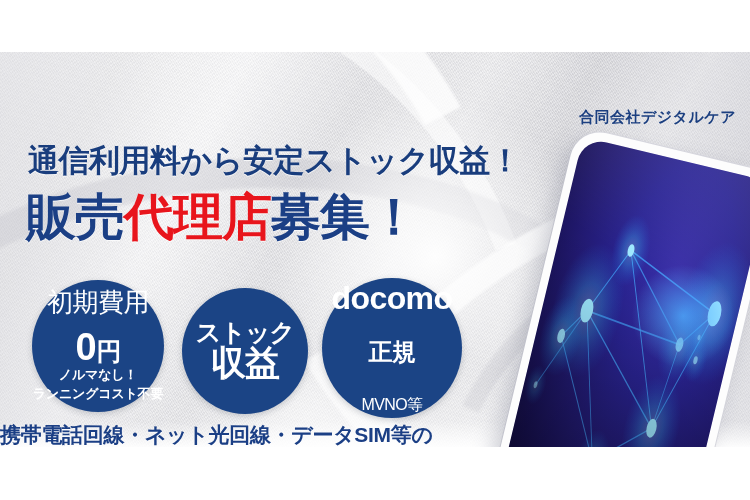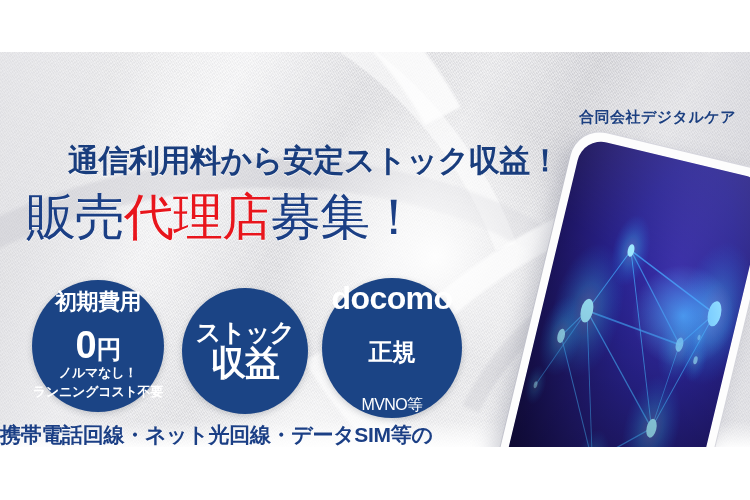--- a/index.html
+++ b/index.html
@@ -77,43 +77,42 @@
     font-size:15px;font-weight:bold;color:#1b3f80;letter-spacing:.5px;
     white-space:nowrap;z-index:9;
   }
 
   
   .head1{
     position:absolute;left:28px;top:88px;z-index:8;
     font-size:31px;font-weight:bold;color:#193d7d;
     letter-spacing:-.5px;white-space:nowrap;
     text-shadow:0 1px 0 rgba(255,255,255,.75);
-    margin-left:40px;
   }
   .head2{
     position:absolute;left:26px;top:140px;z-index:8;
-    font-size:50px;font-weight:normal;color:#1b3f85;
+    font-size:50px;font-weight:bold;color:#1b3f85;
     letter-spacing:-1px;white-space:nowrap;line-height:1;
     text-shadow:0 1px 0 rgba(255,255,255,.7);
   }
   .head2 .red{color:#e8151c;}
 
   
   .circles{position:absolute;left:0;top:228px;width:500px;height:135px;z-index:8;}
   .circle{
     position:absolute;border-radius:50%;background:#1b4485;
     color:#ffffff;text-align:center;
     display:flex;flex-direction:column;align-items:center;justify-content:center;
     box-shadow:0 2px 6px rgba(40,50,70,.22);
   }
   .c1{left:32px;top:0;width:132px;height:132px;}
   .c2{left:182px;top:8px;width:126px;height:126px;}
   .c3{left:322px;top:-2px;width:140px;height:140px;}
 
-  .c1 .l1{font-size:22px;font-weight:bold;letter-spacing:-.5px;line-height:1;margin-bottom:13px;}
+  .c1 .l1{font-size:26px;font-weight:normal;letter-spacing:-.5px;line-height:1;margin-bottom:13px;}
   .c1 .l2{font-size:38px;font-weight:bold;line-height:1;letter-spacing:-1px;}
   .c1 .l2 .yen{font-size:25px;font-weight:bold;margin-left:1px;}
   .c1 .sm{font-size:13px;font-weight:bold;line-height:1.45;margin-top:0;letter-spacing:-.2px;}
 
   .c2 .l1{font-size:25px;font-weight:bold;letter-spacing:-1px;line-height:1;}
   .c2 .l2{font-size:35px;font-weight:bold;letter-spacing:-1px;line-height:1.05;}
 
   .c3 .l1{font-size:32px;font-weight:bold;line-height:1.04;letter-spacing:-.6px;}
   .c3 .l2{font-size:24px;font-weight:bold;line-height:1.04;letter-spacing:-.6px;margin-top:25px;}
   .c3 .l3{font-size:16px;font-weight:normal;line-height:1.04;letter-spacing:-.6px;margin-top:32px;}

